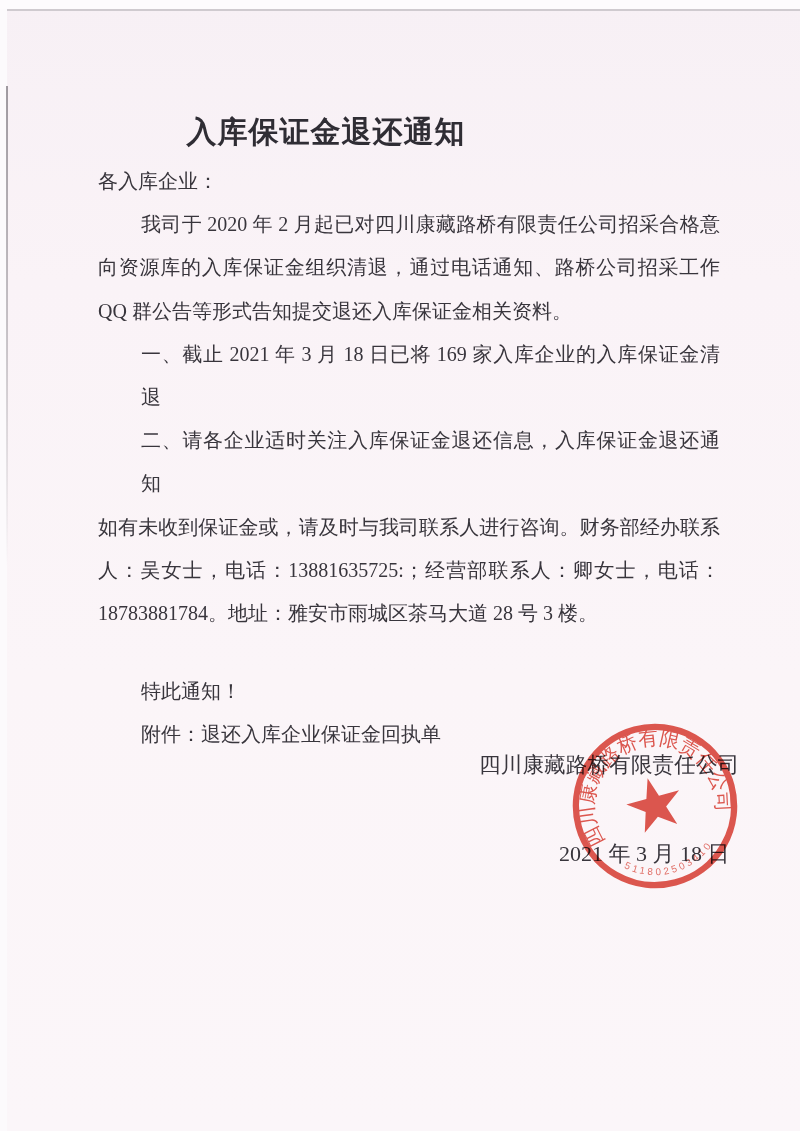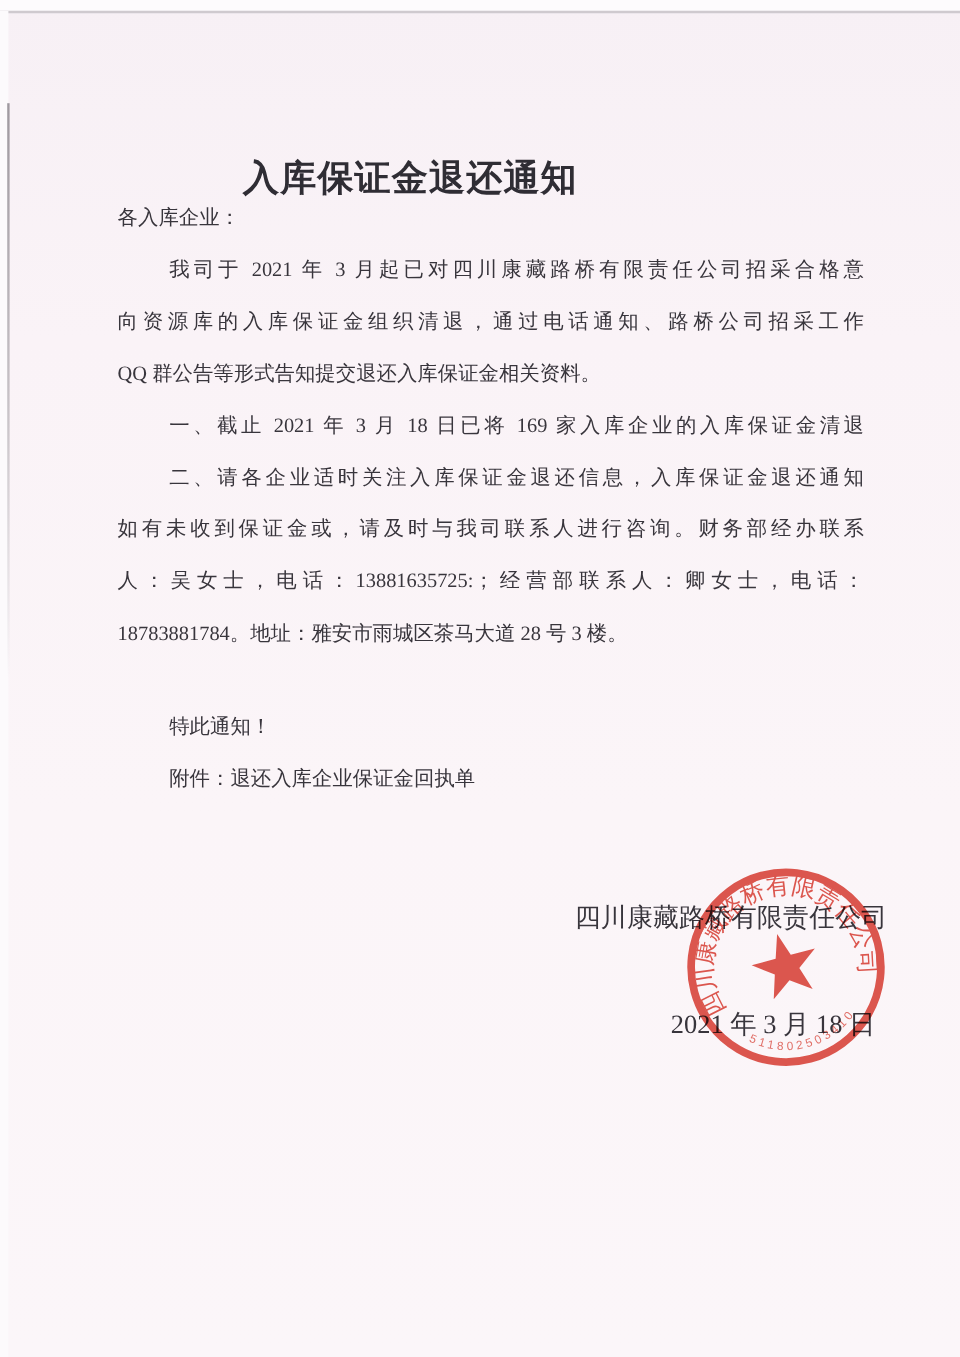--- a/index.html
+++ b/index.html
@@ -23,28 +23,28 @@
   }
   .scan-edge-left {
     position: absolute; left: 0; top: 9px; width: 7px; height: 1122px;
     background: #fcfafc;
   }
   .scan-line-left {
     position: absolute; left: 6px; top: 86px; width: 2px; height: 480px;
     background: linear-gradient(180deg, rgba(110,104,112,0.65) 0%, rgba(110,104,112,0.35) 55%, rgba(110,104,112,0) 100%);
   }
   .title {
-    position: absolute; left: 0; top: 112px; width: 652px; margin: 16px;
+    position: absolute; left: 0; top: 112px; width: 652px; margin: 0;
     text-align: center;
     font-size: 30px; font-weight: 600; letter-spacing: 1px;
     color: #2f2d34;
   }
   .body-text {
     position: absolute; left: 98px; top: 160px; width: 622px;
-    font-size: 17px; line-height: 43.2px;
+    font-size: 20px; line-height: 43.2px;
     color: #38353c;
   }
   .line { white-space: normal; }
   .line.first { padding-left: 43px; }
   .line.justify { text-align: justify; text-align-last: justify; }
   .line.closing { margin-top: 35px; padding-left: 43px; }
   .line.attach { padding-left: 43px; }
   .company {
     position: absolute; left: 479px; top: 750px;
     font-size: 21.5px; letter-spacing: 0.2px; color: #38353c;
@@ -76,21 +76,21 @@
 <div class="page">
 
   <div class="scan-edge-top"></div>
   <div class="scan-edge-left"></div>
   <div class="scan-line-left"></div>
 
   <h1 class="title">入库保证金退还通知</h1>
 
   <div class="body-text">
     <div class="line">各入库企业：</div>
-    <div class="line first justify">我司于 2021 年 3 月起已对四川康藏路桥有限责任公司招采合格意</div>
+    <div class="line first justify">我司于 2020 年 2 月起已对四川康藏路桥有限责任公司招采合格意</div>
     <div class="line justify">向资源库的入库保证金组织清退，通过电话通知、路桥公司招采工作</div>
     <div class="line">QQ 群公告等形式告知提交退还入库保证金相关资料。</div>
     <div class="line first justify">一、截止 2021 年 3 月 18 日已将 169 家入库企业的入库保证金清退</div>
     <div class="line first justify">二、请各企业适时关注入库保证金退还信息，入库保证金退还通知</div>
     <div class="line justify">如有未收到保证金或，请及时与我司联系人进行咨询。财务部经办联系</div>
     <div class="line justify">人：吴女士，电话：13881635725:；经营部联系人：卿女士，电话：</div>
     <div class="line">18783881784。地址：雅安市雨城区茶马大道 28 号 3 楼。</div>
     <div class="line closing">特此通知！</div>
     <div class="line attach">附件：退还入库企业保证金回执单</div>
   </div>

